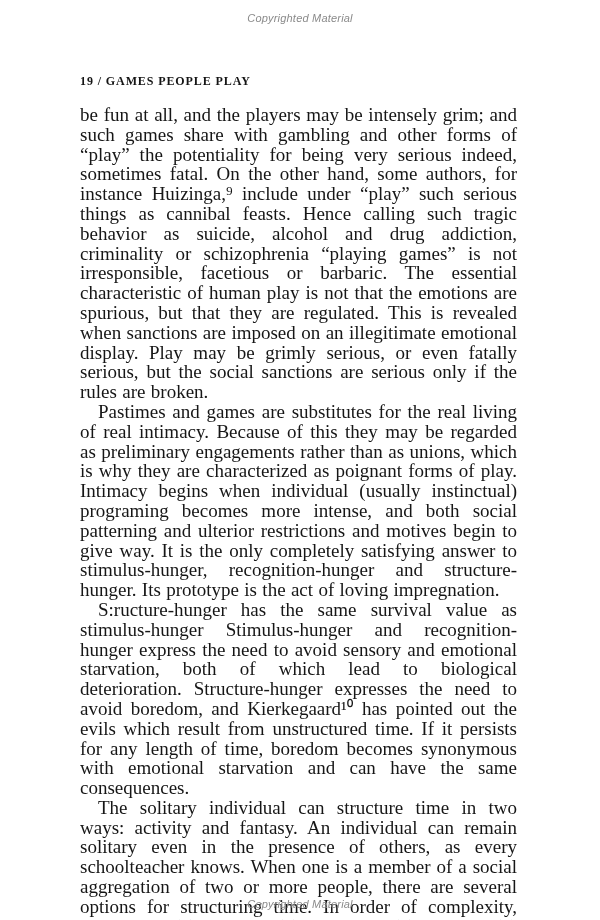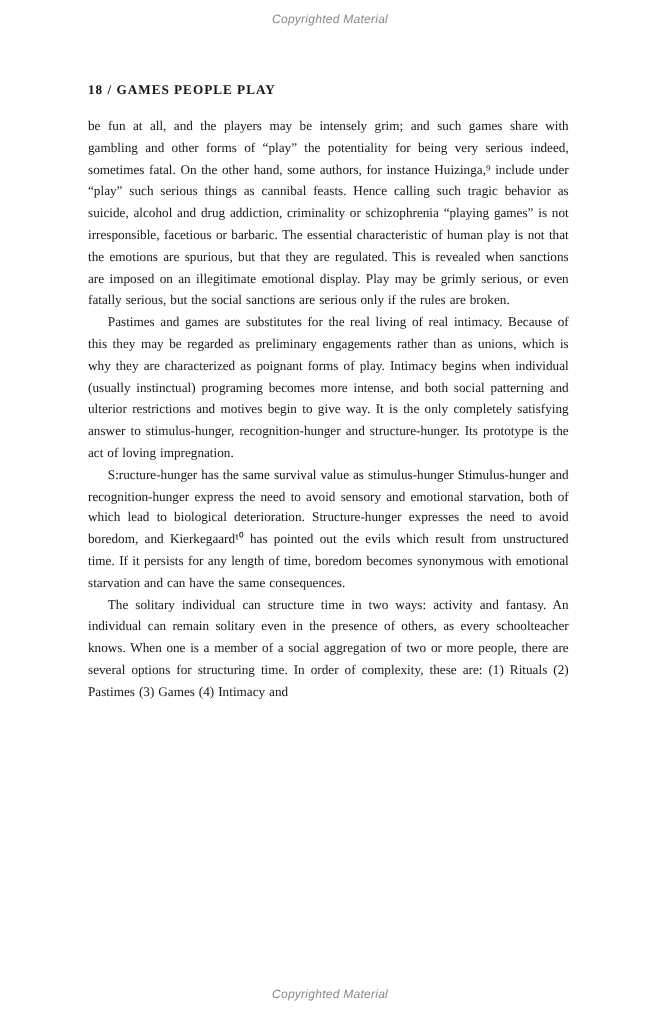--- a/index.html
+++ b/index.html
@@ -37,40 +37,40 @@
   .running-header {
     font-family: "Liberation Serif", serif;
     font-weight: bold;
     font-size: 12px;
     letter-spacing: 0.9px;
     color: #151515;
     margin: 0 0 16px 0;
   }
   .para {
     margin: 0;
-    font-size: 12px;
+    font-size: 19px;
     line-height: 19.8px;
     text-align: justify;
     color: #161616;
     word-spacing: 0.6px;
   }
   .para.indent {
     text-indent: 18px;
   }
 </style>
 </head>
 <body>
 
 <div class="page">
 
   <div class="copyright top">Copyrighted Material</div>
 
   <div class="content">
 
-    <div class="running-header">18 / GAMES PEOPLE PLAY</div>
+    <div class="running-header">19 / GAMES PEOPLE PLAY</div>
 
     <p class="para">be fun at all, and the players may be intensely grim; and such games share with gambling and other forms of “play” the potentiality for being very serious indeed, sometimes fatal. On the other hand, some authors, for instance Huizinga,⁹ include under “play” such serious things as cannibal feasts. Hence calling such tragic behavior as suicide, alcohol and drug addiction, criminality or schizophrenia “playing games” is not irresponsible, facetious or barbaric. The essential characteristic of human play is not that the emotions are spurious, but that they are regulated. This is revealed when sanctions are imposed on an illegitimate emotional display. Play may be grimly serious, or even fatally serious, but the social sanctions are serious only if the rules are broken.</p>
 
     <p class="para indent">Pastimes and games are substitutes for the real living of real intimacy. Because of this they may be regarded as preliminary engagements rather than as unions, which is why they are characterized as poignant forms of play. Intimacy begins when individual (usually instinctual) programing becomes more intense, and both social patterning and ulterior restrictions and motives begin to give way. It is the only completely satisfying answer to stimulus-hunger, recognition-hunger and structure-hunger. Its prototype is the act of loving impregnation.</p>
 
     <p class="para indent">S:ructure-hunger has the same survival value as stimulus-hunger Stimulus-hunger and recognition-hunger express the need to avoid sensory and emotional starvation, both of which lead to biological deterioration. Structure-hunger expresses the need to avoid boredom, and Kierkegaard¹⁰ has pointed out the evils which result from unstructured time. If it persists for any length of time, boredom becomes synonymous with emotional starvation and can have the same consequences.</p>
 
     <p class="para indent">The solitary individual can structure time in two ways: activity and fantasy. An individual can remain solitary even in the presence of others, as every schoolteacher knows. When one is a member of a social aggregation of two or more people, there are several options for structuring time. In order of complexity, these are: (1) Rituals (2) Pastimes (3) Games (4) Intimacy and</p>
 
   </div>

